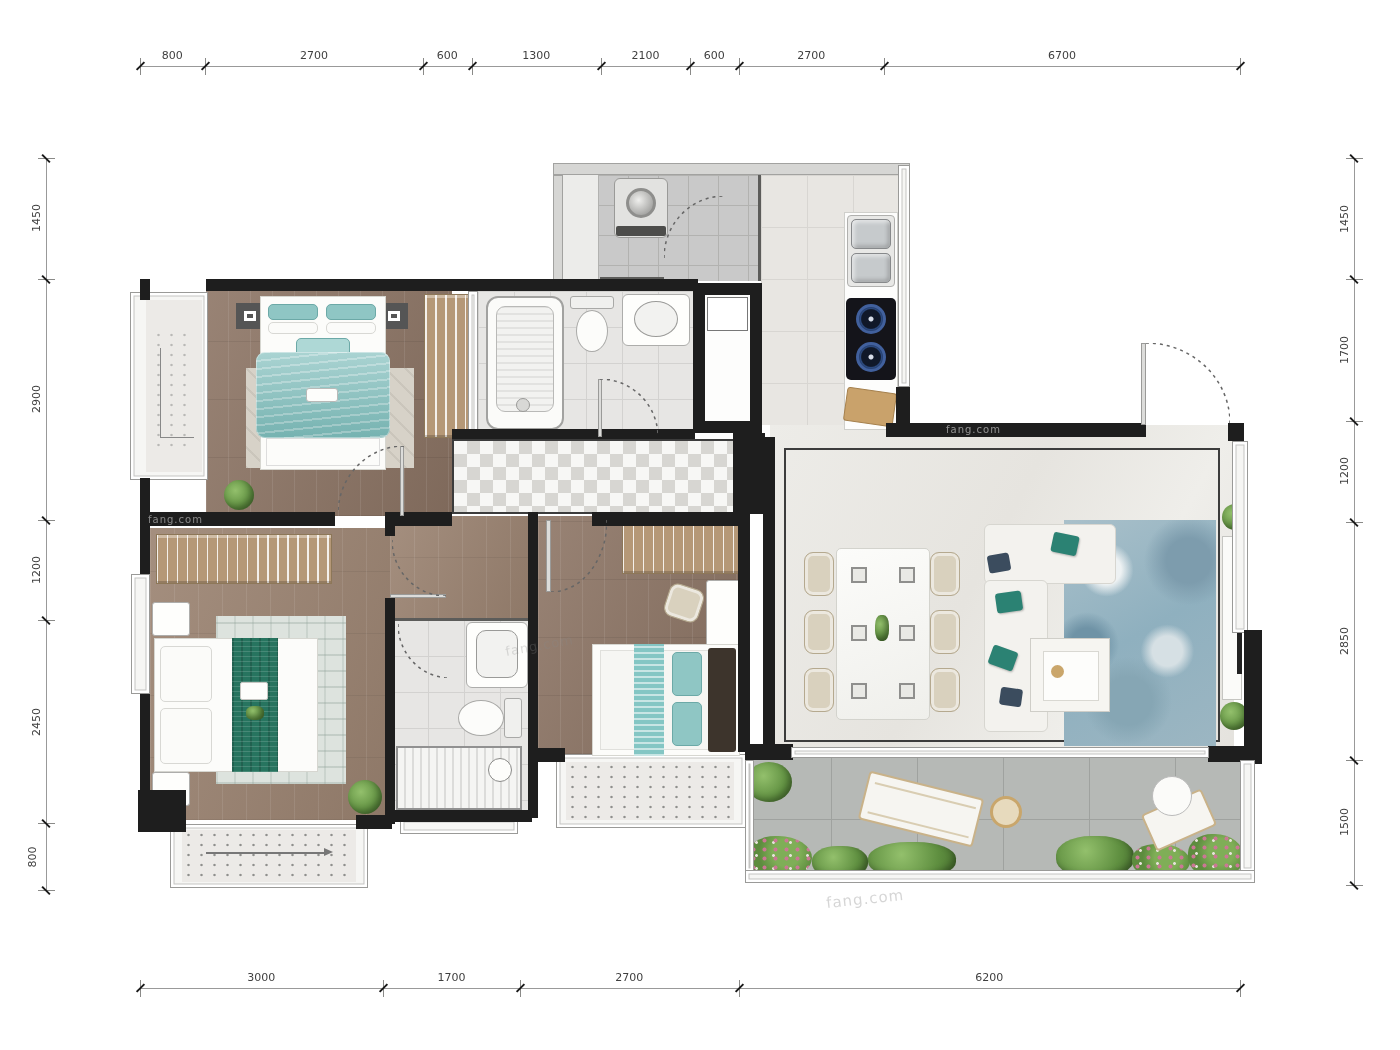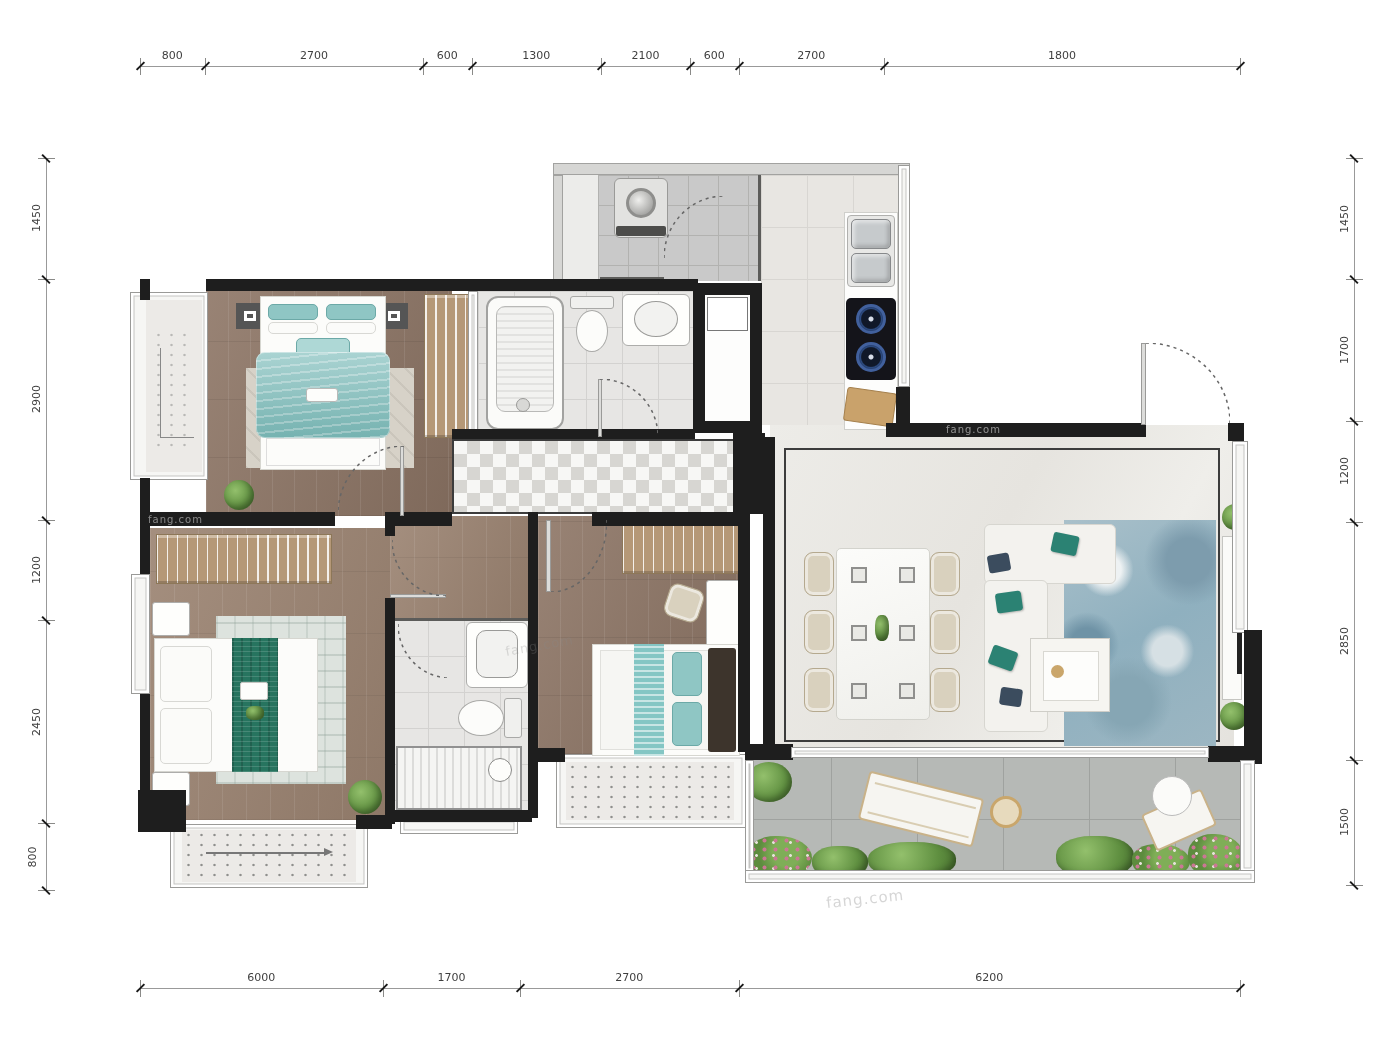--- a/index.html
+++ b/index.html
@@ -381,31 +381,31 @@
           <div class="slash"></div>
         </div>
         <div class="dim-label" style="left: 574.265px;">600</div>
         <div class="tick" style="left: 744.118px;">
           <div class="slash"></div>
         </div>
         <div class="dim-label" style="left: 671.324px;">2700</div>
         <div class="tick" style="left: 1100px;">
           <div class="slash"></div>
         </div>
-        <div class="dim-label" style="left: 922.059px;">1800</div>
+        <div class="dim-label" style="left: 922.059px;">6700</div>
       </div>
       <div class="dim h" style="left: 140px; top: 988px; width: 1100px;">
         <div class="dim-line"></div>
         <div class="tick" style="left: 0px;">
           <div class="slash"></div>
         </div>
         <div class="tick" style="left: 242.647px;">
           <div class="slash"></div>
         </div>
-        <div class="dim-label" style="left: 121.324px;">6000</div>
+        <div class="dim-label" style="left: 121.324px;">3000</div>
         <div class="tick" style="left: 380.147px;">
           <div class="slash"></div>
         </div>
         <div class="dim-label" style="left: 311.397px;">1700</div>
         <div class="tick" style="left: 598.529px;">
           <div class="slash"></div>
         </div>
         <div class="dim-label" style="left: 489.338px;">2700</div>
         <div class="tick" style="left: 1100px;">
           <div class="slash"></div>

